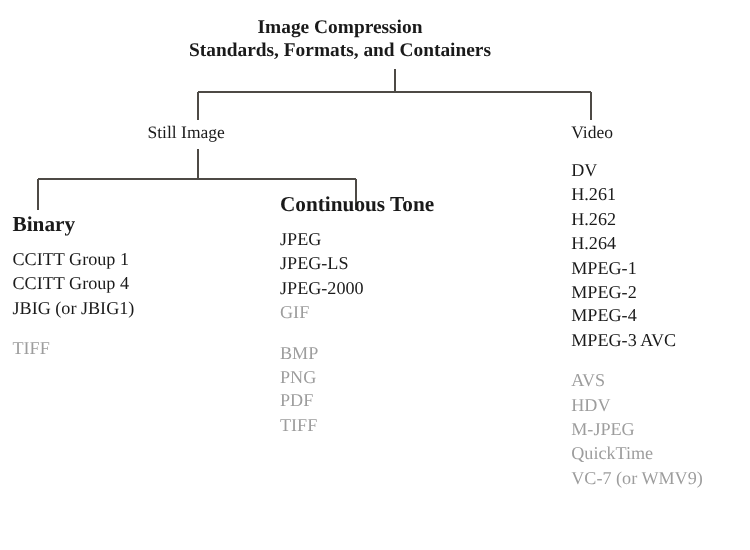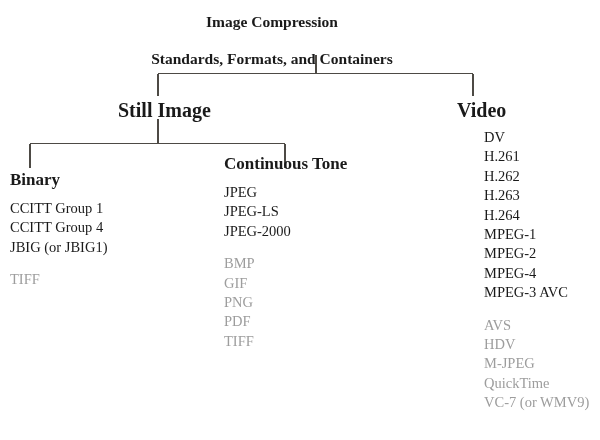--- a/index.html
+++ b/index.html
@@ -46,25 +46,25 @@
   .root-title {
     left: 0;
     top: 12px;
     width: 544px;
     text-align: center;
     font-weight: bold;
     font-size: 15.5px;
     line-height: 19px;
     white-space: normal;
   }
-  .root-title .line2 { display: block; margin-top: 18px; }
+  .root-title .line2 { display: block; }
 
   .branch-label {
-    font-weight: bold;
-    font-size: 20px;
+    font-weight: normal;
+    font-size: 14px;
   }
   #node-still-image { left: 118px; top: 100px; }
   #node-video       { left: 457px; top: 100px; }
 
   .column {
     position: absolute;
   }
   .column-heading {
     font-weight: bold;
     font-size: 17px;
@@ -80,21 +80,21 @@
   .item-list li {
     font-size: 14.5px;
     line-height: 19.4px;
     white-space: nowrap;
   }
   .item-list li.muted { color: #9d9d9d; }
   .item-list li.gap-before { margin-top: 13px; }
 
   #col-binary          { left: 10px;  top: 172px; }
   #col-continuous-tone { left: 224px; top: 156px; }
-  #col-video           { left: 484px; top: 128px; }
+  #col-video           { left: 457px; top: 128px; }
   #col-video .item-list li:first-child { }
 </style>
 </head>
 <body>
 
 <div id="diagram-root">
 
   <svg id="connectors" viewBox="0 0 600 440" width="600" height="440" xmlns="http://www.w3.org/2000/svg">
 
     <line x1="316" y1="55" x2="316" y2="73.5"></line>
@@ -131,34 +131,33 @@
       <li class="muted gap-before">TIFF</li>
     </ul>
   </div>
 
   <div class="column" id="col-continuous-tone">
     <div class="column-heading">Continuous Tone</div>
     <ul class="item-list">
       <li>JPEG</li>
       <li>JPEG-LS</li>
       <li>JPEG-2000</li>
+      <li class="muted">GIF</li>
       <li class="muted gap-before">BMP</li>
-      <li class="muted">GIF</li>
       <li class="muted">PNG</li>
       <li class="muted">PDF</li>
       <li class="muted">TIFF</li>
     </ul>
   </div>
 
   <div class="column" id="col-video">
     <ul class="item-list">
       <li>DV</li>
       <li>H.261</li>
       <li>H.262</li>
-      <li>H.263</li>
       <li>H.264</li>
       <li>MPEG-1</li>
       <li>MPEG-2</li>
       <li>MPEG-4</li>
       <li>MPEG-3 AVC</li>
       <li class="muted gap-before">AVS</li>
       <li class="muted">HDV</li>
       <li class="muted">M-JPEG</li>
       <li class="muted">QuickTime</li>
       <li class="muted">VC-7 (or WMV9)</li>

